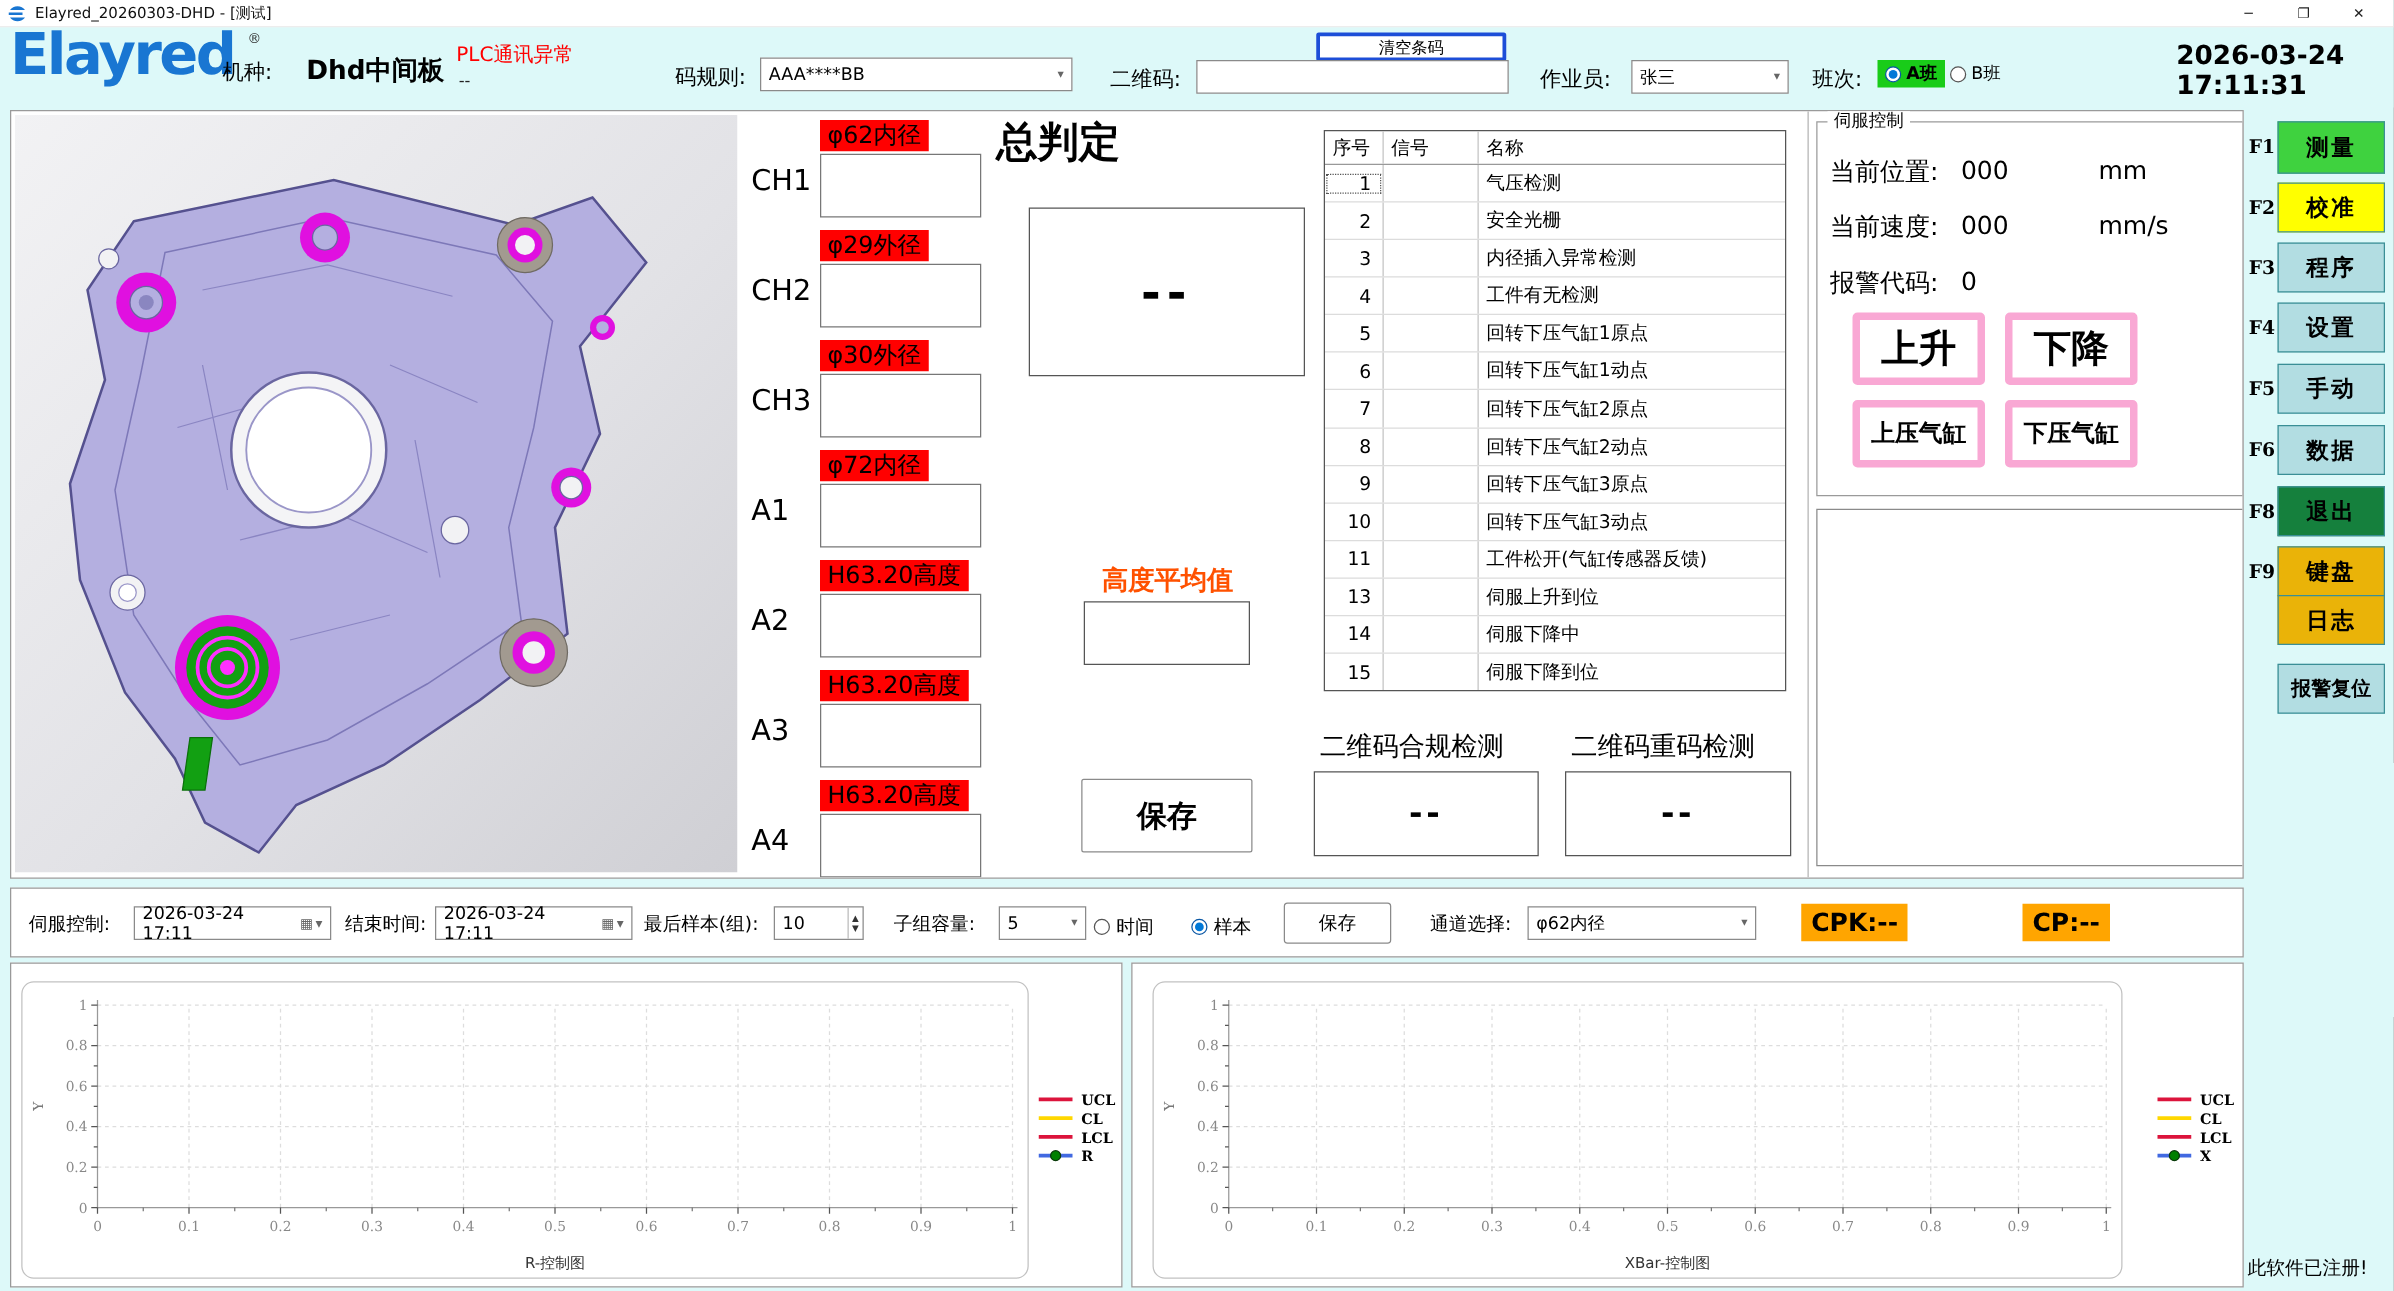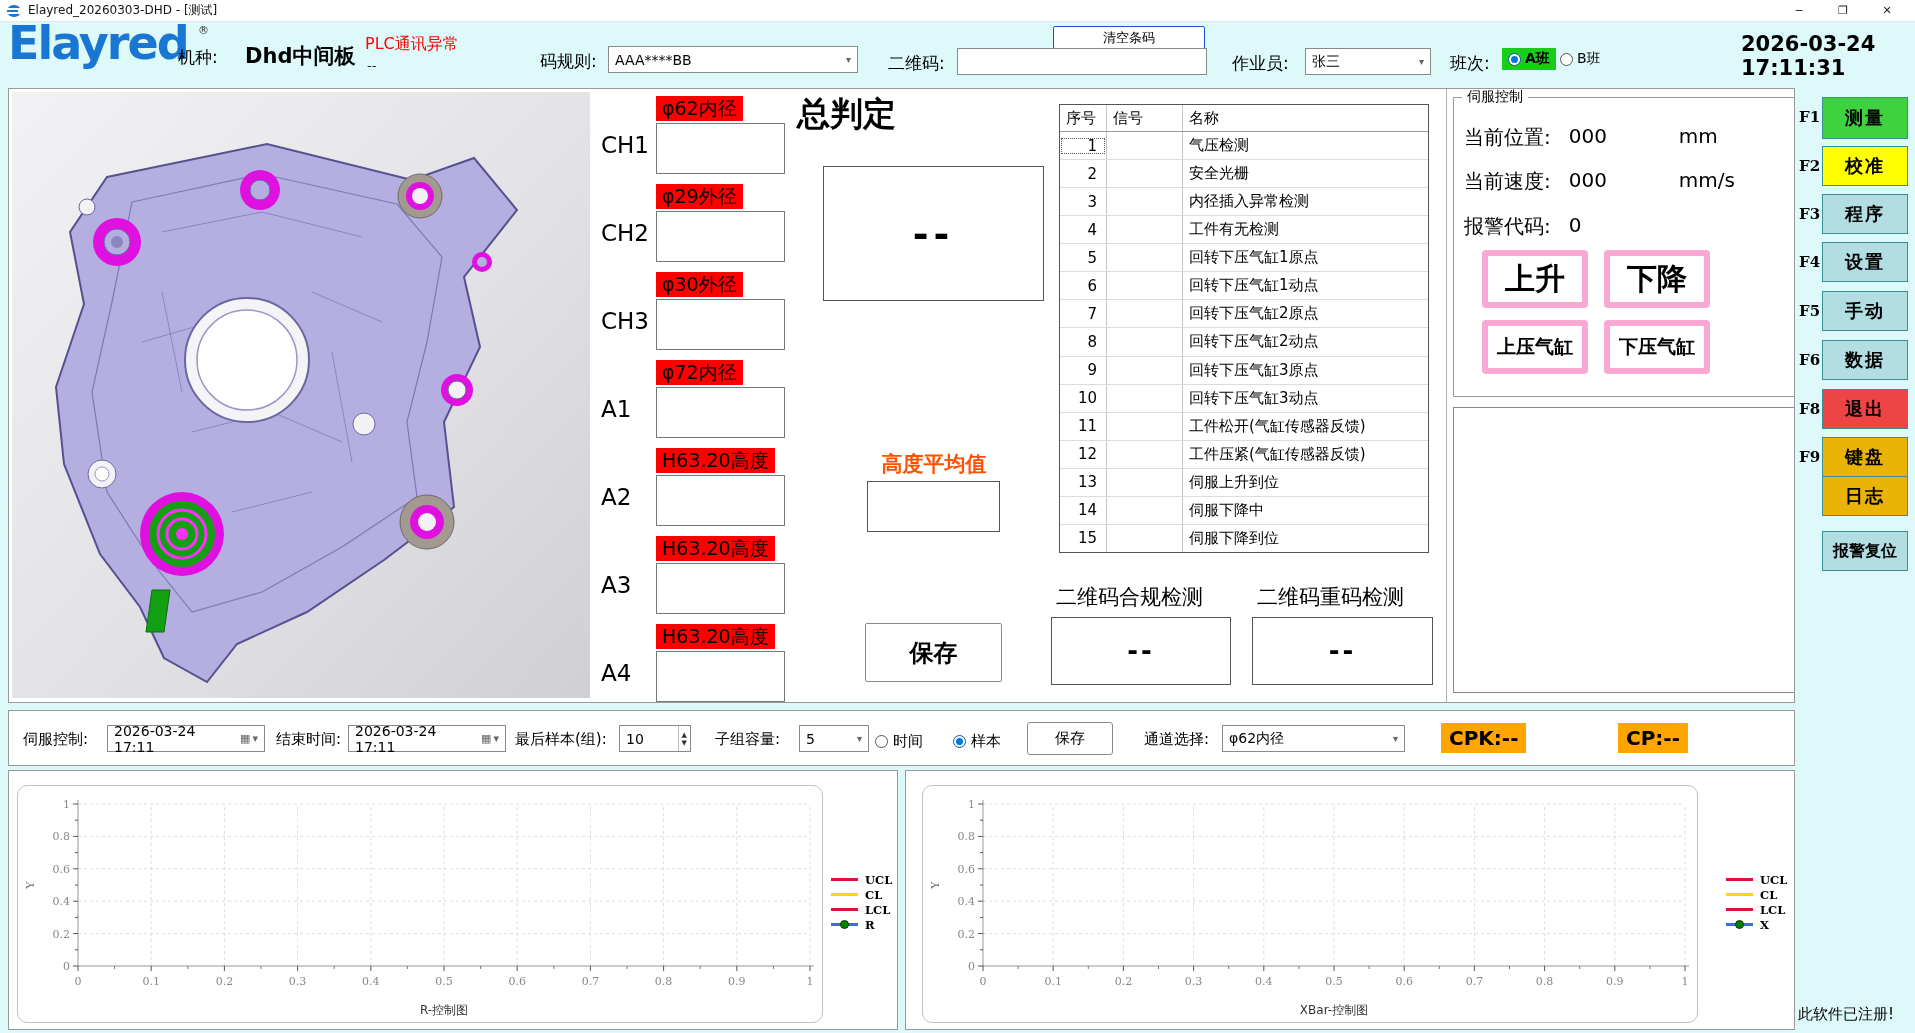--- a/index.html
+++ b/index.html
@@ -19,21 +19,21 @@
 .header{position:absolute;left:0;top:22px;width:100%;height:64px;background:var(--cyan-bg)}
 .logo{position:absolute;left:8px;top:-6px;font-size:46px;font-weight:bold;color:var(--blue-logo);letter-spacing:-2px;font-family:"DejaVu Sans",sans-serif}
 .logo-reg{position:absolute;left:198px;top:2px;font-size:11px;color:#333}
 .hlabel{position:absolute;font-size:17px;color:#000}
 .hvalue-strong{position:absolute;font-size:21px;font-weight:600}
 .plc{position:absolute;left:365px;top:12px;font-size:16px;color:var(--red)}
 .plc-sub{position:absolute;left:367px;top:36px;font-size:13px;color:#222}
 .tb{position:absolute;background:#fff;border:1px solid #8a8a8a;font-size:14px;display:flex;align-items:center;padding:0 6px}
 .dd{justify-content:space-between}
 .chev{color:#666;font-size:10px;margin-left:6px}
-.clear-btn{position:absolute;left:1053px;top:4px;width:152px;height:23px;background:#fff;border:1px solid #1d4ed8;border-radius:2px;font-size:13px;display:flex;align-items:center;justify-content:center}
+.clear-btn{position:absolute;left:1053px;top:4px;width:152px;height:23px;background:#fff;border:3px solid #1d4ed8;border-radius:2px;font-size:13px;display:flex;align-items:center;justify-content:center}
 .radio{width:13px;height:13px;border-radius:50%;border:1px solid #555;background:#fff;display:inline-flex;align-items:center;justify-content:center;flex:none}
 .radio .dot{width:7px;height:7px;border-radius:50%;background:transparent}
 .radio.on{border-color:#0a57a4}
 .radio.on .dot{background:var(--radio-blue)}
 .shift-chip{position:absolute;left:1502px;top:26px;height:22px;background:var(--shift-green);display:flex;align-items:center;gap:4px;padding:0 6px;font-size:14px;font-weight:bold}
 .shift-b{position:absolute;left:1560px;top:26px;height:22px;display:flex;align-items:center;gap:4px;font-size:14px}
 .datetime{position:absolute;left:1741px;top:10px;font-size:21px;font-weight:bold}
 
 .main{position:absolute;left:8px;top:88px;width:1787px;height:615px;background:#fff;border:1px solid #9a9a9a;overflow:hidden}
 .cad{position:absolute;left:3px;top:3px;width:578px;height:606px}
@@ -290,25 +290,20 @@
           <span class="c1">10</span>
           <span class="c2"></span>
           <span class="c3">回转下压气缸3动点</span>
         </div>
       <div class="trow">
           <span class="c1">11</span>
           <span class="c2"></span>
           <span class="c3">工件松开(气缸传感器反馈)</span>
         </div>
       <div class="trow">
-          <span class="c1">12</span>
-          <span class="c2"></span>
-          <span class="c3">工件压紧(气缸传感器反馈)</span>
-        </div>
-      <div class="trow">
           <span class="c1">13</span>
           <span class="c2"></span>
           <span class="c3">伺服上升到位</span>
         </div>
       <div class="trow">
           <span class="c1">14</span>
           <span class="c2"></span>
           <span class="c3">伺服下降中</span>
         </div>
       <div class="trow">
@@ -355,21 +350,21 @@
   <div class="fbtn" style="top: 146px; background: rgb(255, 255, 0);">校准</div>
   <span class="fkey-label" style="top:205px">F3</span>
   <div class="fbtn" style="top: 194px; background: rgb(178, 221, 226);">程序</div>
   <span class="fkey-label" style="top:253px">F4</span>
   <div class="fbtn" style="top: 242px; background: rgb(178, 221, 226);">设置</div>
   <span class="fkey-label" style="top:302px">F5</span>
   <div class="fbtn" style="top: 291px; background: rgb(178, 221, 226);">手动</div>
   <span class="fkey-label" style="top:351px">F6</span>
   <div class="fbtn" style="top: 340px; background: rgb(178, 221, 226);">数据</div>
   <span class="fkey-label" style="top:400px">F8</span>
-  <div class="fbtn" style="top: 389px; background: #ef4444; font-family: Liberation Serif, serif;">退出</div>
+  <div class="fbtn" style="top: 389px; background: #15803d; font-family: Liberation Serif, serif;">退出</div>
   <span class="fkey-label" style="top:448px">F9</span>
   <div class="fbtn" style="top: 437px; background: #eab308;">键盘</div>
   <div class="fbtn" style="top: 476px; background: #eab308;">日志</div>
   <div class="fbtn" style="top: 531px; font-size: 16px; letter-spacing: 0px; background: rgb(178, 221, 226);">报警复位</div>
 
   <div class="bbar">
     <span class="blabel" style="left:14px">伺服控制:</span>
     <div class="bbox" style="left:98px;width:158px">
       <span>2026-03-24 17:11</span>
       <span class="picker-icons">

